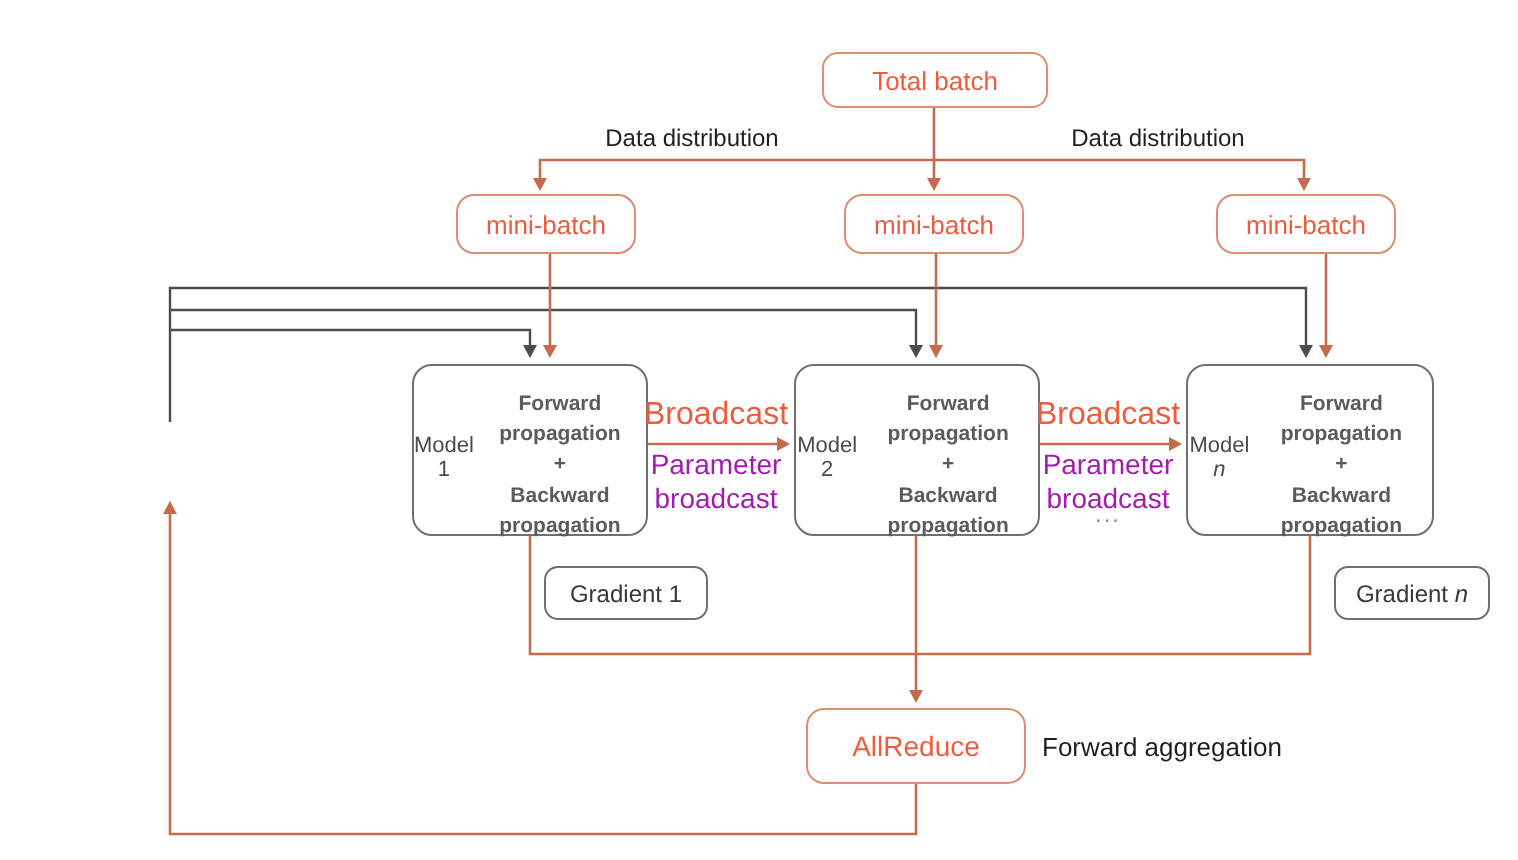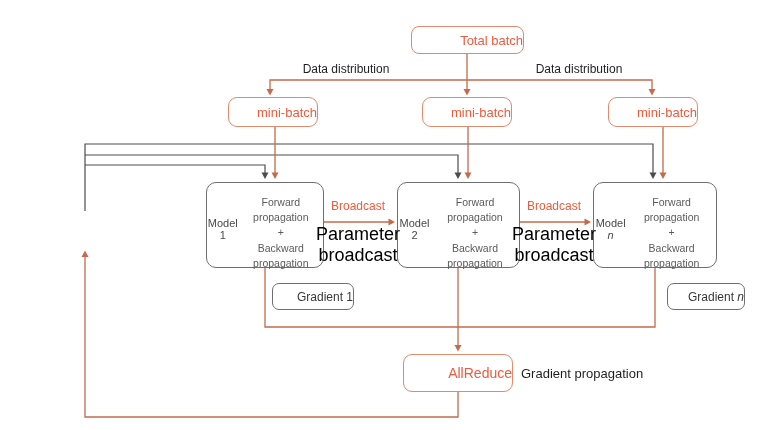--- a/index.html
+++ b/index.html
@@ -24,21 +24,21 @@
   }
   .canvas svg{position:absolute;left:0;top:0;}
   .ln-o{stroke:var(--line-orange);fill:none;stroke-width:1.3;}
   .ln-d{stroke:var(--line-dark);fill:none;stroke-width:1.2;}
   .ar-o{fill:var(--line-orange);stroke:none;}
   .ar-d{fill:var(--line-dark);stroke:none;}
 
   .node{
     position:absolute;
     background:#ffffff;
-    display:flex;align-items:center;justify-content:flex-end;
+    display:flex;align-items:center;justify-content:center;
     text-align:center;
   }
   .node.orange{
     border:1.3px solid var(--orange-border);
     color:var(--orange-text);
   }
   .node.gray{
     border:1.2px solid var(--gray-border);
     color:#383838;
   }
@@ -46,36 +46,36 @@
   .mini-batch{top:97px;width:90px;height:30px;border-radius:9px;font-size:13px;}
   .mb1{left:228px;} .mb2{left:422px;} .mb3{left:608px;}
 
   .model{
     top:182px;height:86px;border-radius:10px;
     flex-direction:row;justify-content:flex-start;
     padding-top:7px;
   }
   .m1{left:206px;width:118px;} .m2{left:397px;width:123px;} .m3{left:593px;width:124px;align-items:center;}
   .model .m-title{font-size:11px;color:#4a4a4a;}
-  .model .m-body{margin-top:9px;font-size:10.5px;line-height:1.45;color:var(--ink-soft);}
+  .model .m-body{margin-top:9px;font-size:10.5px;line-height:1.45;color:var(--ink-soft);font-weight:bold;}
 
   .param-update{left:26px;top:211px;width:117px;height:41px;border-radius:9px;font-size:13px;color:#2a2a2a;}
 
   .gradient{top:283px;height:27px;border-radius:7px;font-size:12px;color:#3a3a3a;}
   .g1{left:272px;width:82px;} .g2{left:468px;width:82px;} .g3{left:667px;width:78px;}
 
   .allreduce{left:403px;top:354px;width:110px;height:38px;border-radius:9px;font-size:14px;}
 
   .lbl{position:absolute;text-align:center;}
   .lbl-dark{color:var(--ink);font-size:12px;}
   .dd-left{left:286px;top:62px;width:120px;}
   .dd-right{left:519px;top:62px;width:120px;}
-  .bc{color:var(--orange-text);font-size:12px;width:84px;top:199px;}
+  .bc{color:var(--orange-text);font-size:16px;width:84px;top:199px;}
   .bc1{left:316px;} .bc2{left:512px;}
-  .pb{color:#000000;font-size:18px;line-height:1.18;width:84px;top:224px;}
+  .pb{color:#a21caf;font-size:14px;line-height:1.18;width:84px;top:224px;}
   .pb1{left:316px;} .pb2{left:512px;}
   .pb-dots{left:512px;top:250px;width:84px;color:#8a8a8a;font-size:12px;letter-spacing:1px;}
   .grad-agg{left:521px;top:366px;font-size:13px;color:var(--ink);text-align:left;}
   i{font-style:italic;}
 </style>
 </head>
 <body>
 
 <div class="canvas">
 
@@ -168,15 +168,15 @@
   <div class="node gray gradient g1">
     <span>Gradient 1</span>
   </div>
   <div class="node orange allreduce">
     <span>AllReduce</span>
   </div>
 
   <div class="node gray gradient g3">
     <span><span>Gradient </span><i>n</i></span>
   </div>
-  <div class="lbl grad-agg">Gradient propagation</div>
+  <div class="lbl grad-agg">Forward aggregation</div>
 
 </div>
 
 </body></html>

